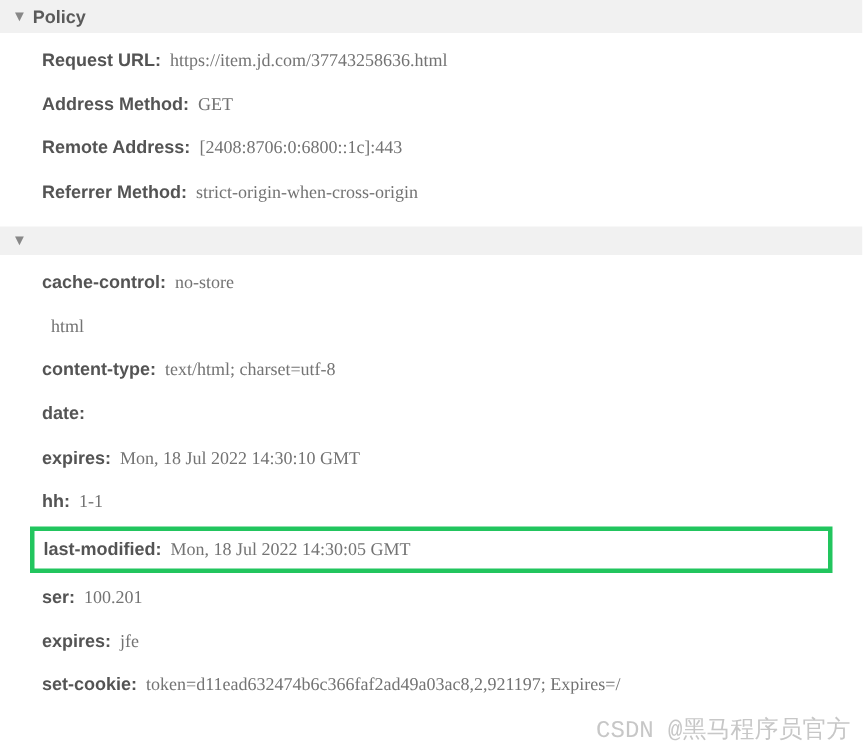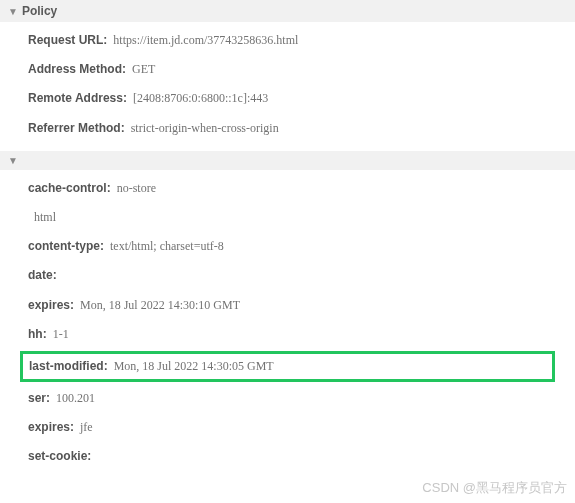--- a/index.html
+++ b/index.html
@@ -64,22 +64,22 @@
       border-radius: 50%;
       background: #3cba54;
       margin-right: 4px;
       vertical-align: middle;
     }
     .watermark {
       position: absolute;
       bottom: 6px;
       right: 8px;
       color: #c7c7c7;
-      font-size: 13px;
-      font-family: Liberation Sans, sans-serif;
+      font-size: 16px;
+      font-family: Liberation Mono, monospace;
       pointer-events: none;
     }
   </style>
 </head>
 <body>
 
 <div class="section-header">
   <span class="arrow">▼</span>
   <span>Policy</span>
 </div>
@@ -135,16 +135,17 @@
   <div class="row">
     <span class="label">ser:</span>
     <span class="value">100.201</span>
   </div>
   <div class="row">
     <span class="label">expires:</span>
     <span class="value">jfe</span>
   </div>
   <div class="row">
     <span class="label">set-cookie:</span>
+    <span class="value">token=d11ead632474b6c366faf2ad49a03ac8,2,921197; Expires=/</span>
   </div>
 </div>
 
 <div class="watermark">CSDN @黑马程序员官方</div>
 
 </body></html>

